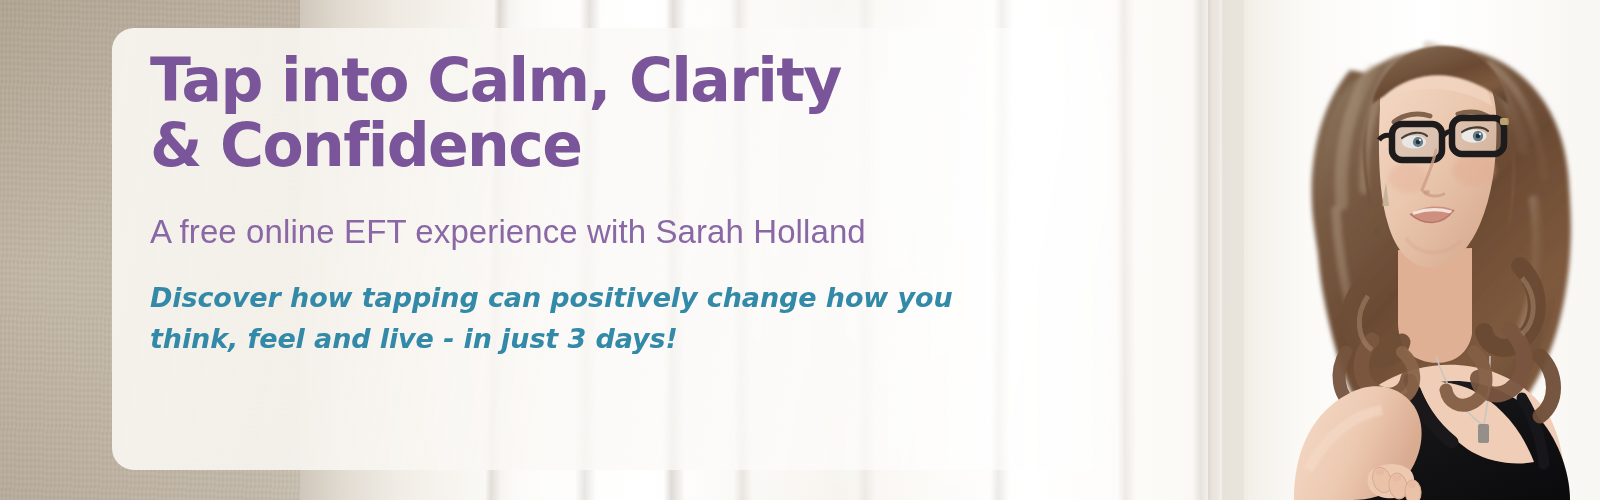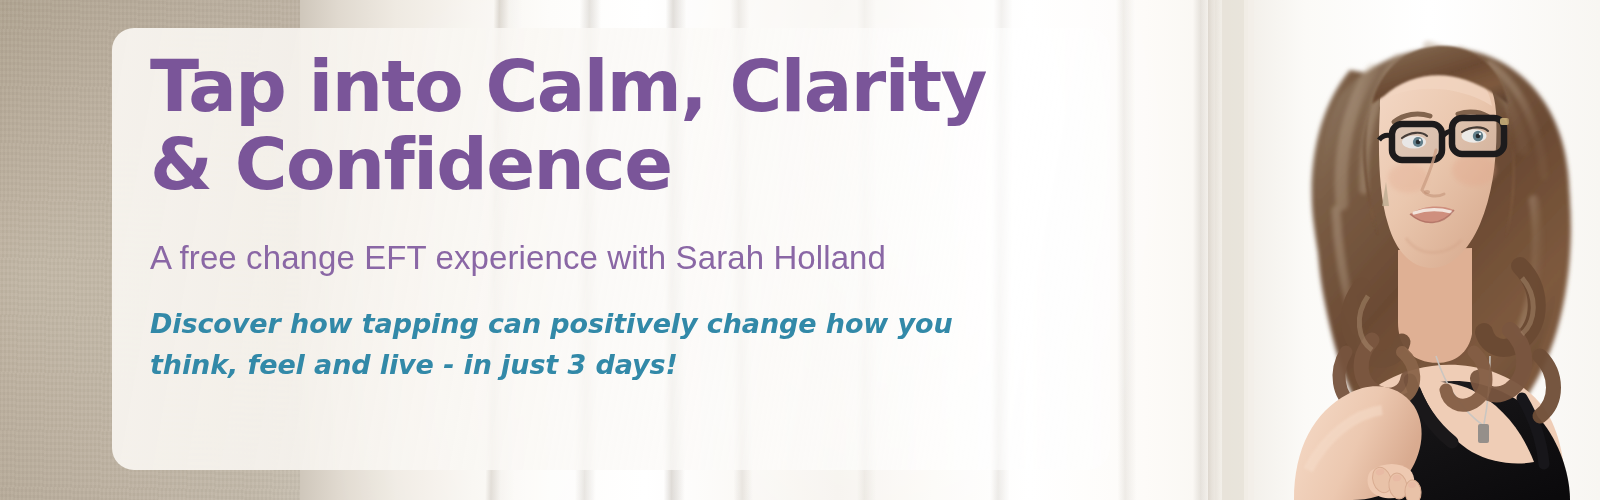--- a/index.html
+++ b/index.html
@@ -127,21 +127,21 @@
     position: absolute;
     left: 38px;
     top: 20px;
     right: 24px;
   }
 
   .headline {
     margin: 0;
     font-family: "DejaVu Sans", "Liberation Sans", sans-serif;
     font-weight: 700;
-    font-size: 72px;
+    font-size: 60px;
     line-height: 1.08;
     letter-spacing: -1.6px;
     color: #7a5599;
     white-space: pre-line;
   }
 
   .subtitle {
     margin: 0;
     padding-top: 34px;
     font-family: "Liberation Sans", sans-serif;
@@ -360,21 +360,21 @@
       </g>
     </svg>
   </div>
 
   <div class="card">
     <div class="card-inner">
 
       <h1 class="headline">Tap into Calm, Clarity
 &amp; Confidence</h1>
 
-      <p class="subtitle">A free change EFT experience with Sarah Holland</p>
+      <p class="subtitle">A free online EFT experience with Sarah Holland</p>
 
       <p class="kicker">Discover how tapping can positively change how you
 think, feel and live - in just 3 days!</p>
 
     </div>
   </div>
 
 </div>
 
 </body></html>

